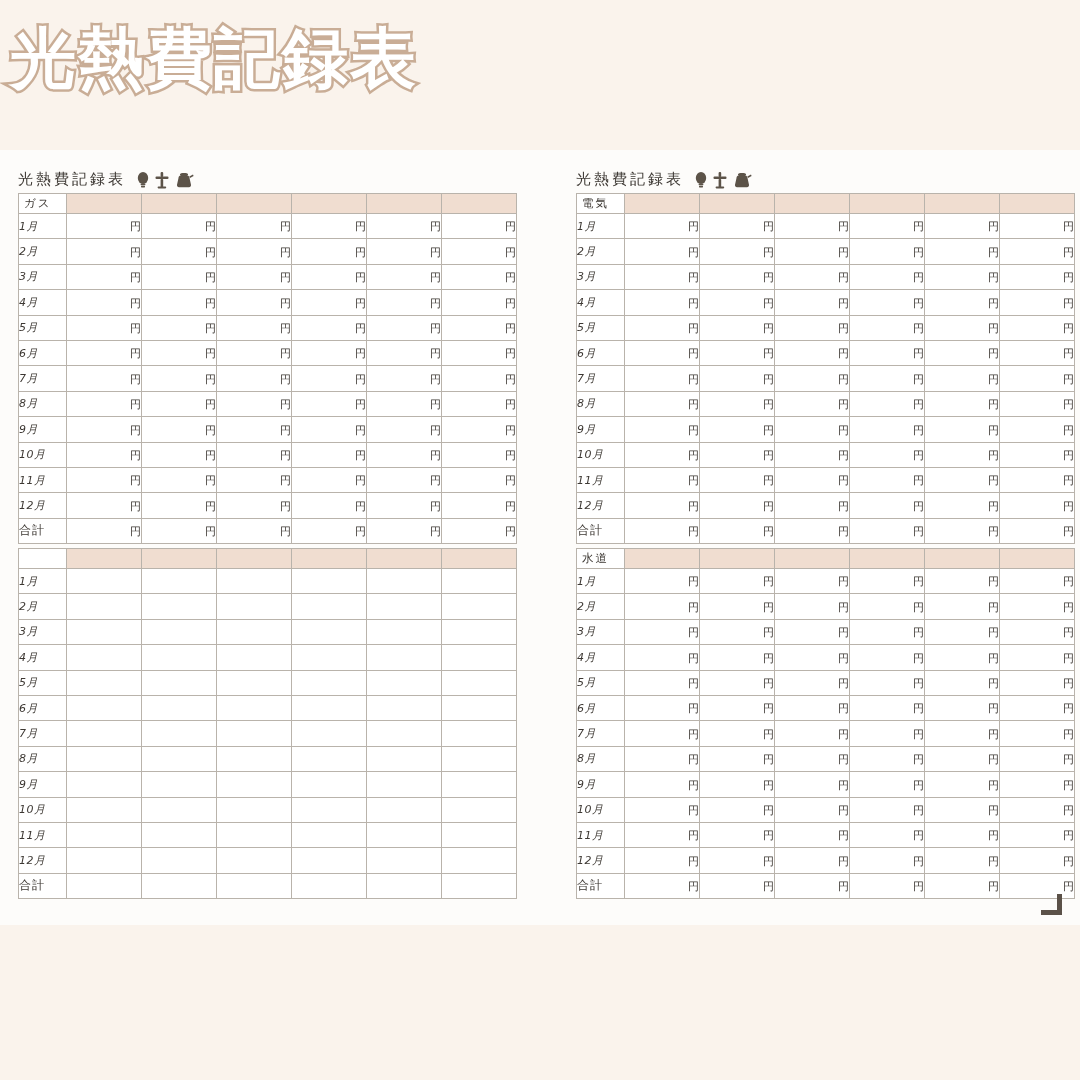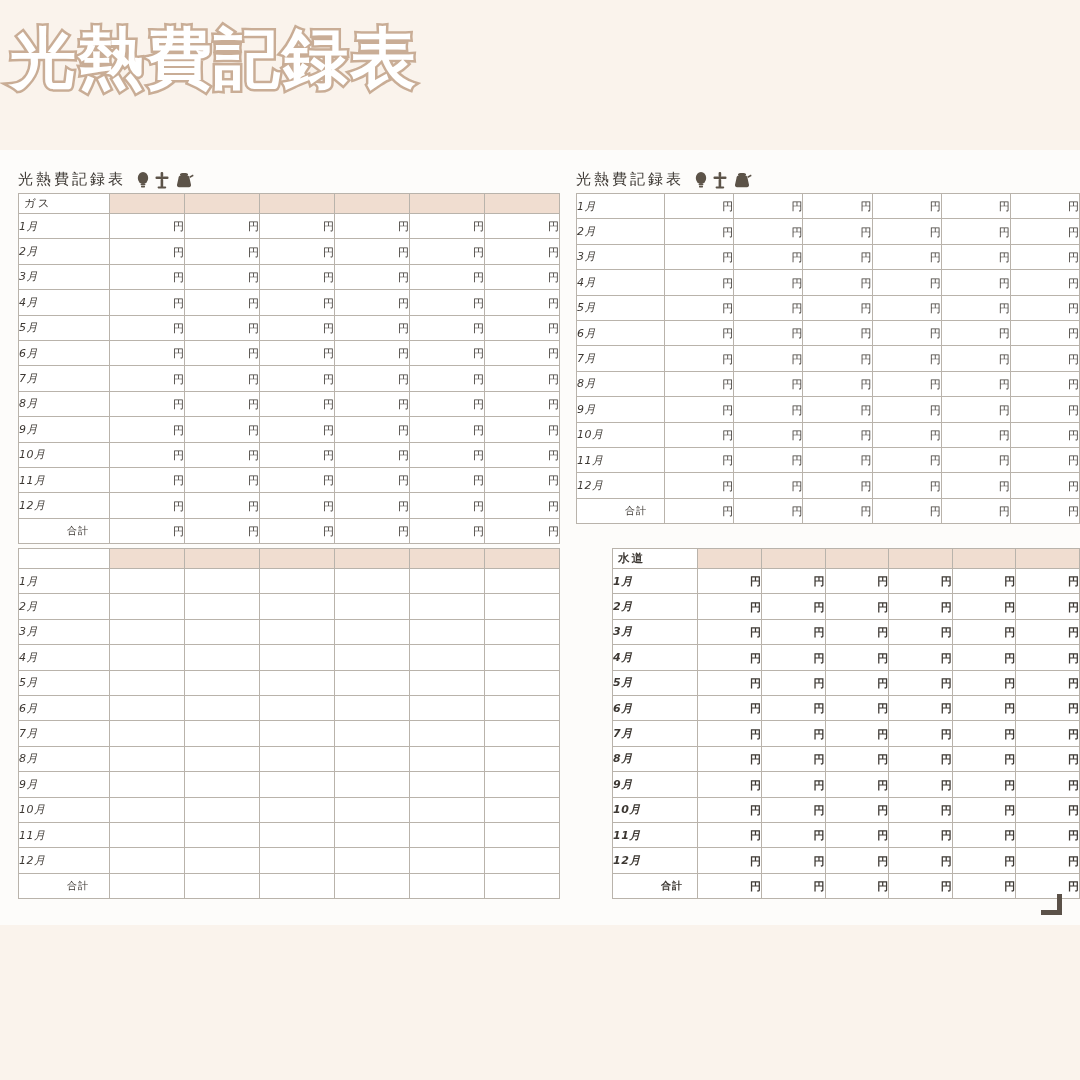--- a/index.html
+++ b/index.html
@@ -104,22 +104,21 @@
     width: 42px;
     text-align: left;
     padding-left: 5px;
     font-size: 11.5px;
     letter-spacing: 0.5px;
     font-style: italic;
   }
   td.month.total {
     font-style: normal;
     letter-spacing: 1px;
-    font-size: 10px;
-    padding-left: 48px;
+    font-size: 12px;
   }
   td.val {
     text-align: right;
     padding-right: 4px;
     font-size: 8px;
     color: #6a635b;
     vertical-align: bottom;
     line-height: 22px;
   }
   td.val.blank { font-size: 0; }
@@ -316,20 +315,29 @@
             </svg>
           <svg class="icon-kettle" width="20" height="18" viewBox="0 0 20 18">
               <path d="M4.5 7 C4.5 4.6 7 3.4 10 3.4 C13 3.4 15.5 4.6 15.5 7 L17 13.8 C17.2 15.2 16.3 16.2 15 16.2 L5 16.2 C3.7 16.2 2.8 15.2 3 13.8 Z"></path>
               <path d="M15.3 5.6 L19 3.6 L19.6 5 L16 6.9 Z"></path>
               <path d="M6 3.2 C6 1.6 14 1.6 14 3.2 L14 4 L6 4 Z"></path>
             </svg>
         </span>
       </div>
       <table class="util">
         <tbody>
+            <tr class="hdr">
+              <td class="cat" style="width: 42px;">電気</td>
+              <td style="width: 74px;"></td>
+              <td style="width: 74px;"></td>
+              <td style="width: 74px;"></td>
+              <td style="width: 74px;"></td>
+              <td style="width: 74px;"></td>
+              <td style="width: 74px;"></td>
+            </tr>
             <tr>
               <td class="month">1月</td>
               <td class="val" style="width: 74px;">円</td>
               <td class="val" style="width: 74px;">円</td>
               <td class="val" style="width: 74px;">円</td>
               <td class="val" style="width: 74px;">円</td>
               <td class="val" style="width: 74px;">円</td>
               <td class="val" style="width: 74px;">円</td>
             </tr>
             <tr>
@@ -570,21 +578,21 @@
               <td class="val blank" style="width: 74px;"></td>
               <td class="val blank" style="width: 74px;"></td>
               <td class="val blank" style="width: 74px;"></td>
               <td class="val blank" style="width: 74px;"></td>
               <td class="val blank" style="width: 74px;"></td>
             </tr>
           </tbody>
       </table>
     </div>
 
-    <div class="block" style="left:612px; top:398px;font-weight:bold;">
+    <div class="block" style="left:576px; top:398px;">
       <table class="util">
         <tbody>
             <tr class="hdr">
               <td class="cat" style="width: 42px;">水道</td>
               <td style="width: 74px;"></td>
               <td style="width: 74px;"></td>
               <td style="width: 74px;"></td>
               <td style="width: 74px;"></td>
               <td style="width: 74px;"></td>
               <td style="width: 74px;"></td>

